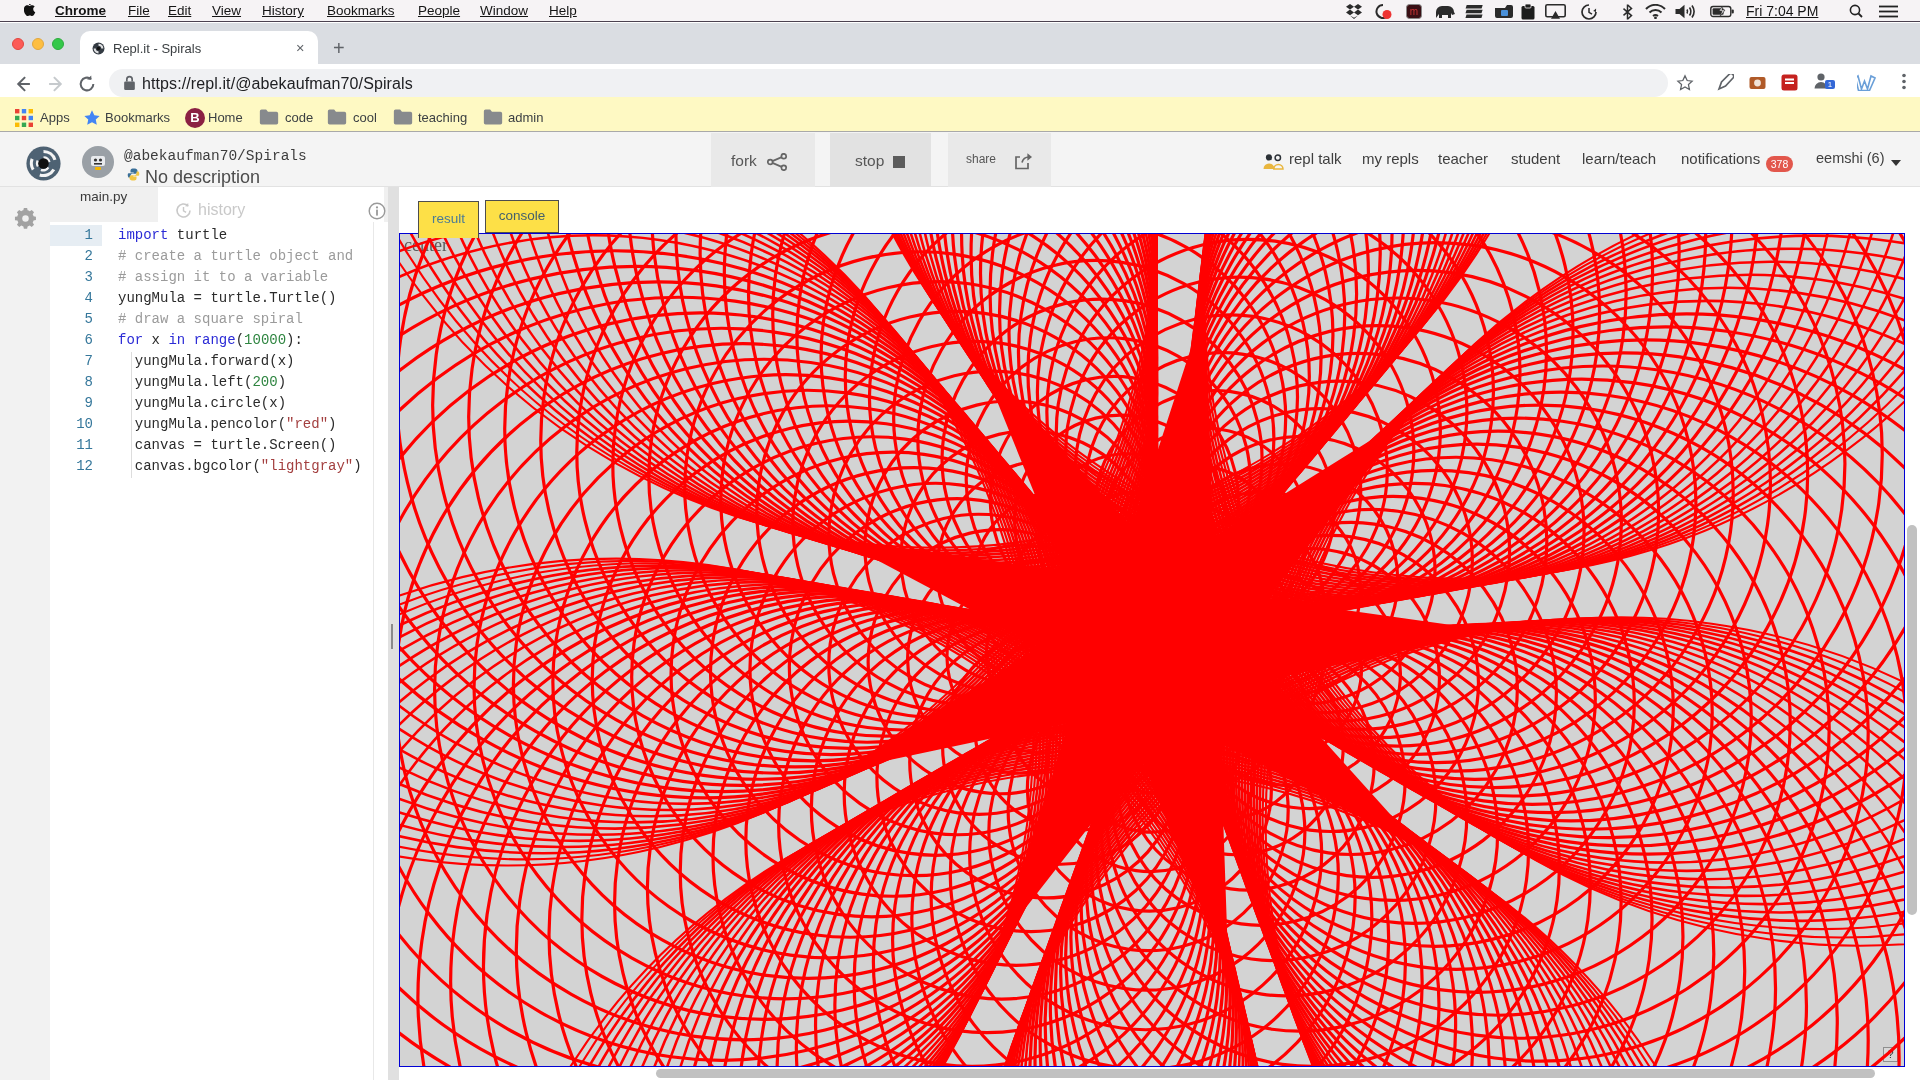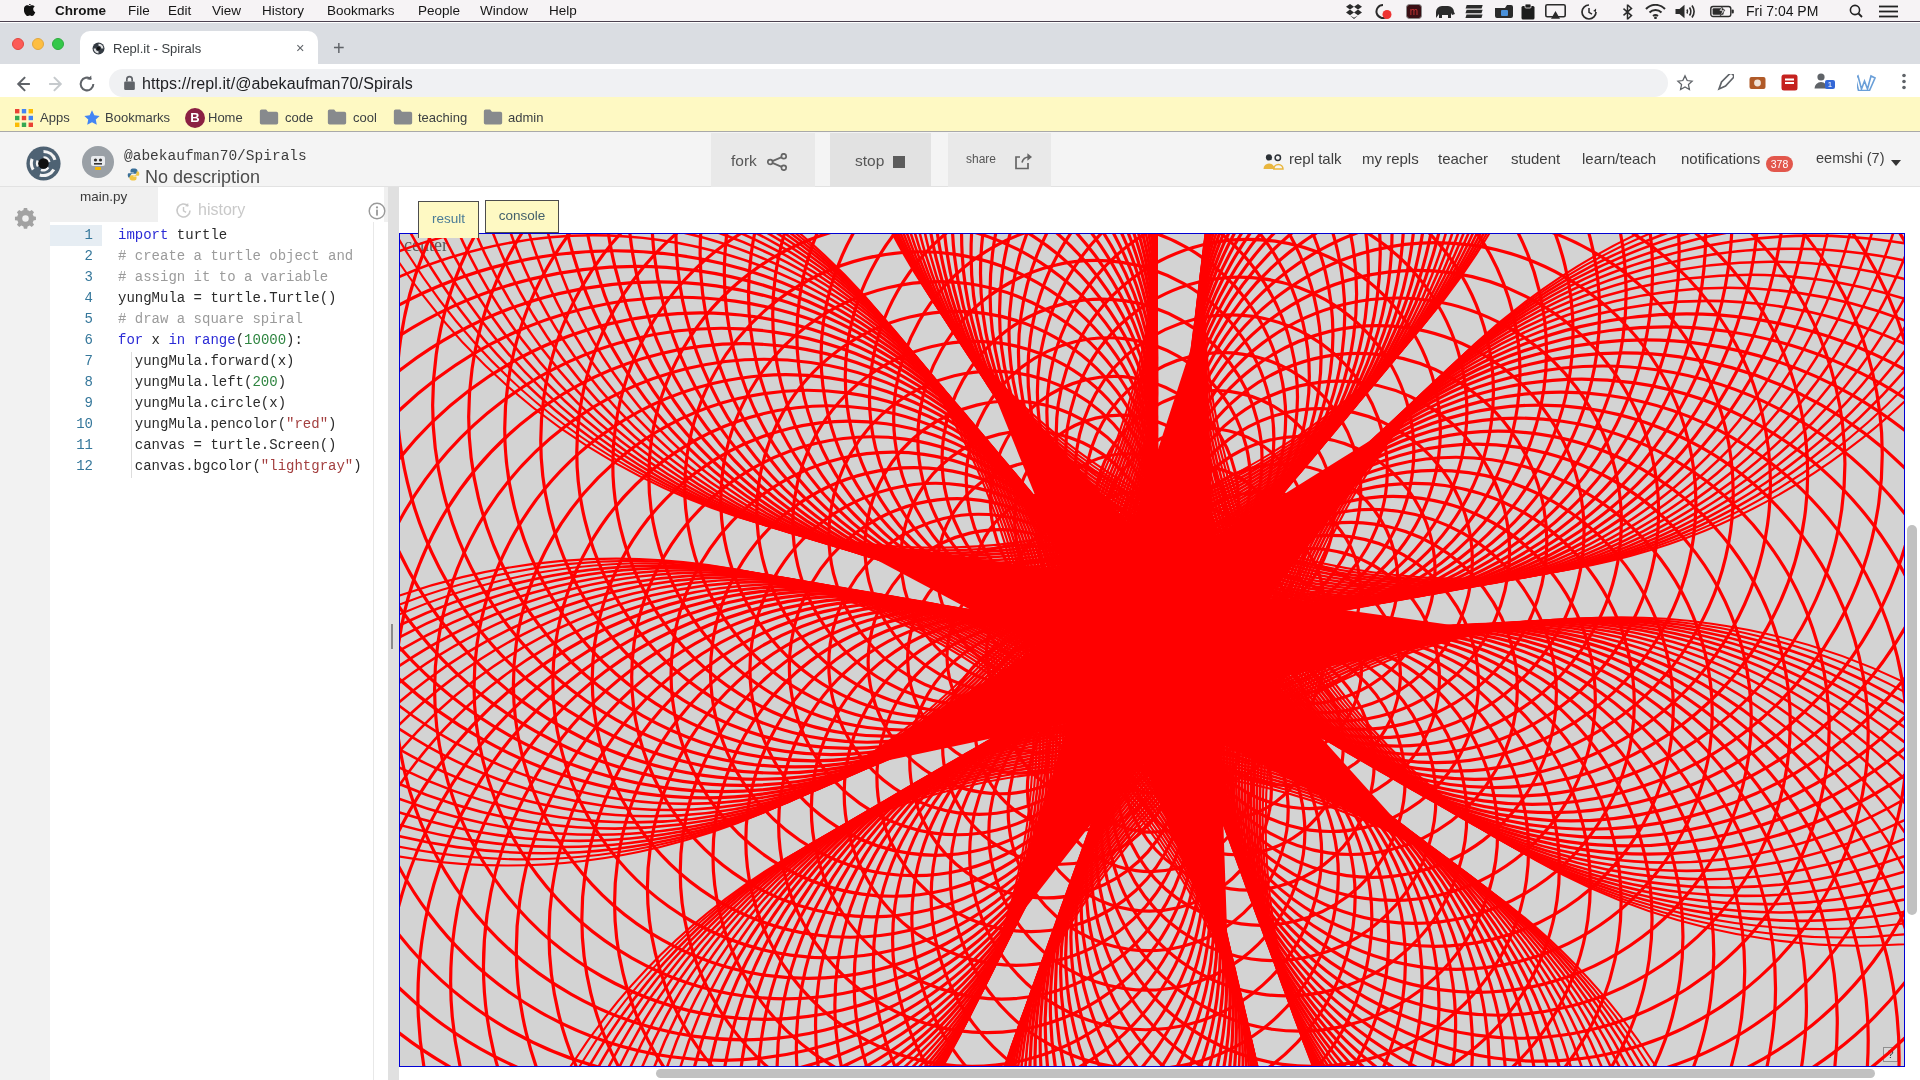--- a/index.html
+++ b/index.html
@@ -2,21 +2,21 @@
 <html><head>
 <meta charset="utf-8">
 <style>
 * { margin:0; padding:0; box-sizing:border-box; }
 html,body { width:1920px; height:1080px; overflow:hidden; background:#fff;
   font-family:"Liberation Sans", sans-serif; }
 .abs { position:absolute; }
 
 #menubar { position:absolute; left:0; top:0; width:1920px; height:22px;
   background:#f6f3f5; font-size:13.5px; color:#151515; border-bottom:1px solid #4c4250; }
-#menubar .mi { position:absolute; top:3px; }
+#menubar .mi { position:absolute; top:3px;text-decoration:underline; }
 
 #tabbar { position:absolute; left:0; top:23px; width:1920px; height:41px; background:#dadde2; }
 .tl { position:absolute; top:15px; width:12px; height:12px; border-radius:50%; }
 #tab { position:absolute; left:80px; top:7.5px; width:238px; height:34px; background:#fff;
   border-radius:10px 10px 0 0; }
 
 #addrbar { position:absolute; left:0; top:64px; width:1920px; height:33px; background:#fff; }
 #urlpill { position:absolute; left:109px; top:4.5px; width:1559px; height:28.5px; background:#f0f1f3;
   border-radius:15px; }
 
@@ -37,21 +37,21 @@
 pre.code { position:absolute; left:0; top:225px; font-family:"Liberation Mono", monospace;
   font-size:14px; line-height:21px; white-space:pre; }
 #lnums { left:50px; width:43px; text-align:right; color:#35779b; }
 #codebody { left:118px; color:#2b2b2b; }
 .k { color:#2b2bd6; } .c { color:#9b9b9b; } .n { color:#2e8540; } .s { color:#a33f3f; }
 #indentguide { position:absolute; left:131px; top:352px; width:1px; height:126px; background:#ddd; }
 #edline { position:absolute; left:373px; top:222px; width:1px; height:858px; background:#e8e8e8; }
 #resizer { position:absolute; left:388px; top:187px; width:11px; height:893px; background:#e0e0e0; }
 #rhandle { position:absolute; left:391px; top:624px; width:2px; height:25px; background:#8a8a8a; }
 #rpanel { position:absolute; left:399px; top:187px; width:1521px; height:893px; background:#fff; }
-.rtab { position:absolute; background:#fef9c3; border:1.5px solid #4d4d4d; font-size:13.5px;
+.rtab { position:absolute; background:#fde047; border:1.5px solid #4d4d4d; font-size:13.5px;
   text-align:center; }
 #canvasbox { position:absolute; left:399px; top:233px; width:1506px; height:834px;
   border:1px solid #0000d4; background:#d3d3d3; overflow:hidden; }
 #centerlbl { position:absolute; left:4px; top:1px; font-family:"Liberation Serif", serif;
   font-size:18px; color:#5a5a5a; }
 #helpq { position:absolute; left:1884px; top:1048px; width:15px; height:15px; background:#d8d8d8;
   border:1px solid #8f8f8f; font-size:11px; color:#333; text-align:center; line-height:13px; }
 #hsb { position:absolute; left:399px; top:1067px; width:1521px; height:13px; background:#fff; }
 #hthumb { position:absolute; left:656px; top:1069px; width:1219px; height:9px; background:#c1c1c1;
   border-radius:5px; }
@@ -319,21 +319,21 @@
   <circle cx="15.8" cy="4.8" r="2.7" fill="none" stroke="#2c3137" stroke-width="1.5"></circle>
   <path d="M11.8 16 a4.6 4.6 0 0 1 9.2 0 z" fill="none" stroke="#e9b63d" stroke-width="1.5"></path>
 </svg>
 <span class="nav" style="left:1289px">repl talk</span>
 <span class="nav" style="left:1362px">my repls</span>
 <span class="nav" style="left:1438px">teacher</span>
 <span class="nav" style="left:1511px">student</span>
 <span class="nav" style="left:1582px">learn/teach</span>
 <span class="nav" style="left:1681px">notifications</span>
 <div class="abs" style="left:1766px;top:156px;width:27px;height:16px;border-radius:8px;background:#e2574c;color:#fff;font-size:10.5px;text-align:center;line-height:16px">378</div>
-<span class="nav" style="left:1816px;font-size:14.5px">eemshi (7)</span>
+<span class="nav" style="left:1816px;font-size:14.5px">eemshi (6)</span>
 <div class="abs" style="left:1891px;top:160px;width:0;height:0;border-left:5px solid transparent;border-right:5px solid transparent;border-top:6px solid #333"></div>
 
 <div id="edheader"></div>
 <div id="histtab"></div>
 
 <span class="abs" style="left:80px;top:189px;font-size:13.5px;color:#3a3a3a">main.py</span>
 <svg class="abs" style="left:175px;top:202px" width="17" height="17" viewBox="0 0 17 17">
   <path d="M15 8.5 a6.5 6.5 0 1 1 -1.9-4.6" fill="none" stroke="#c9c9c9" stroke-width="1.6"></path>
   <path d="M13.2 1 l0.2 3.4 -3.4-.2z" fill="#c9c9c9"></path>
   <path d="M8.5 5 v3.8 l2.6 1.5" fill="none" stroke="#c9c9c9" stroke-width="1.4"></path>

